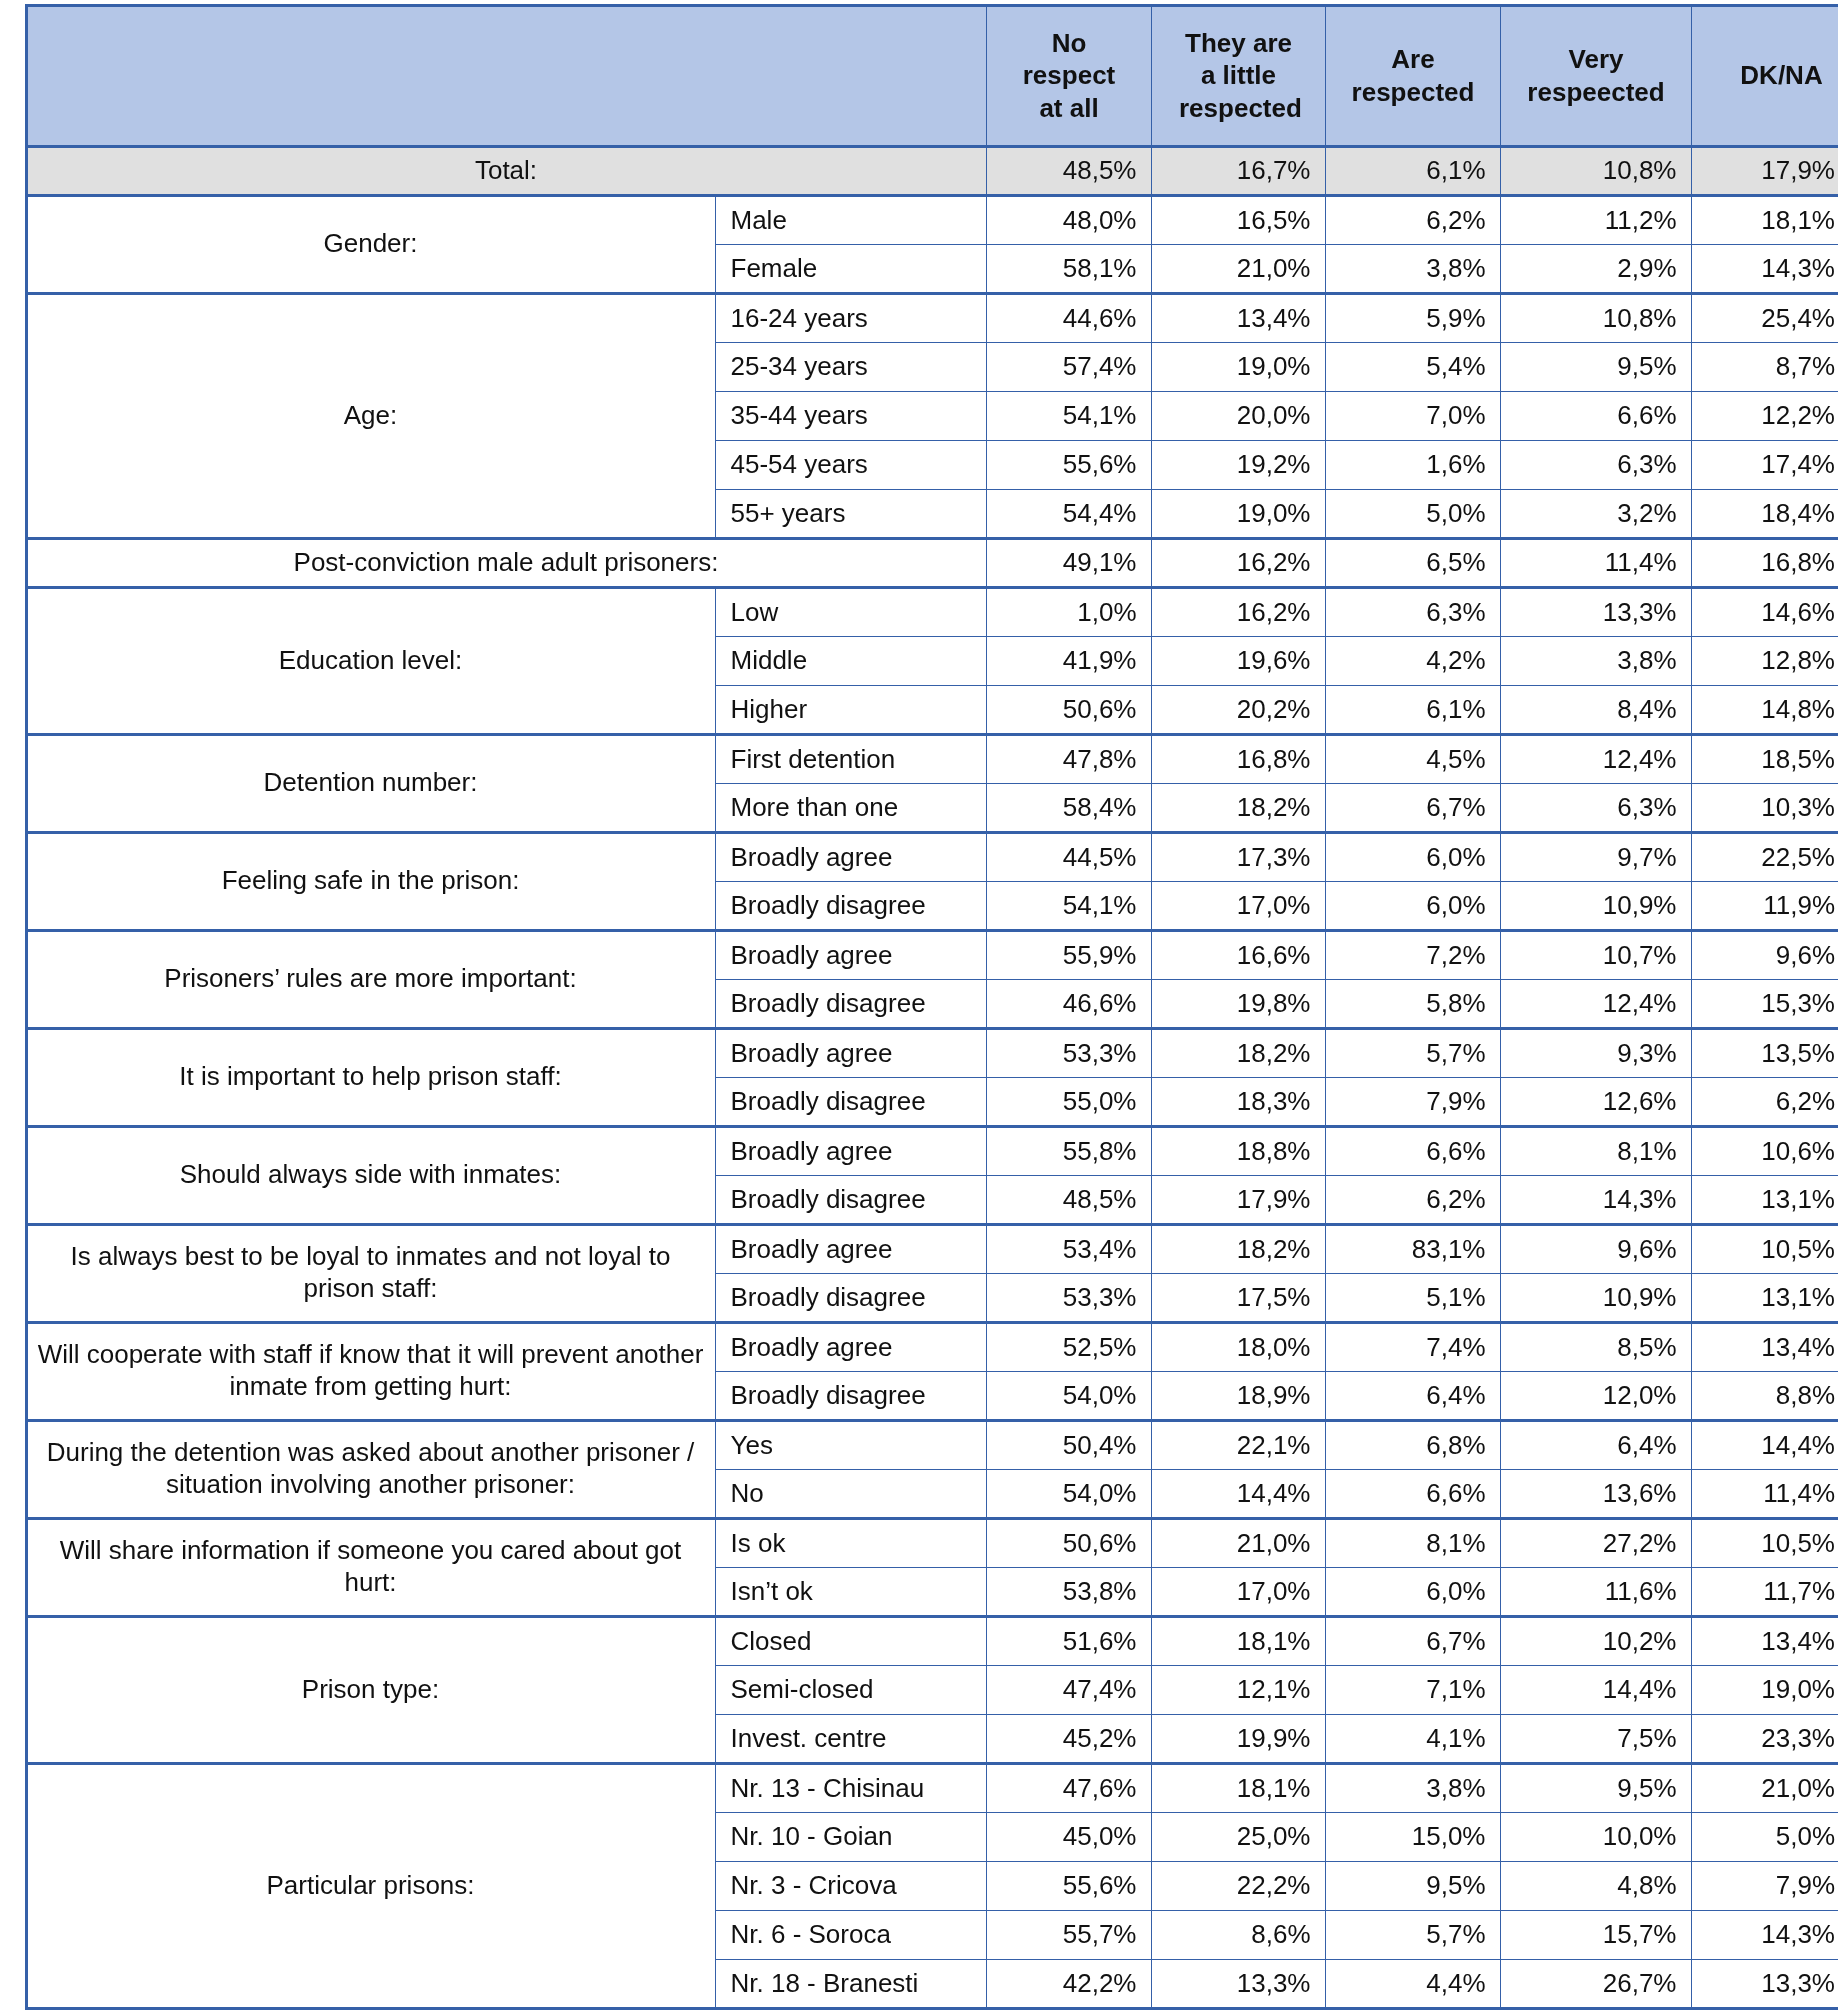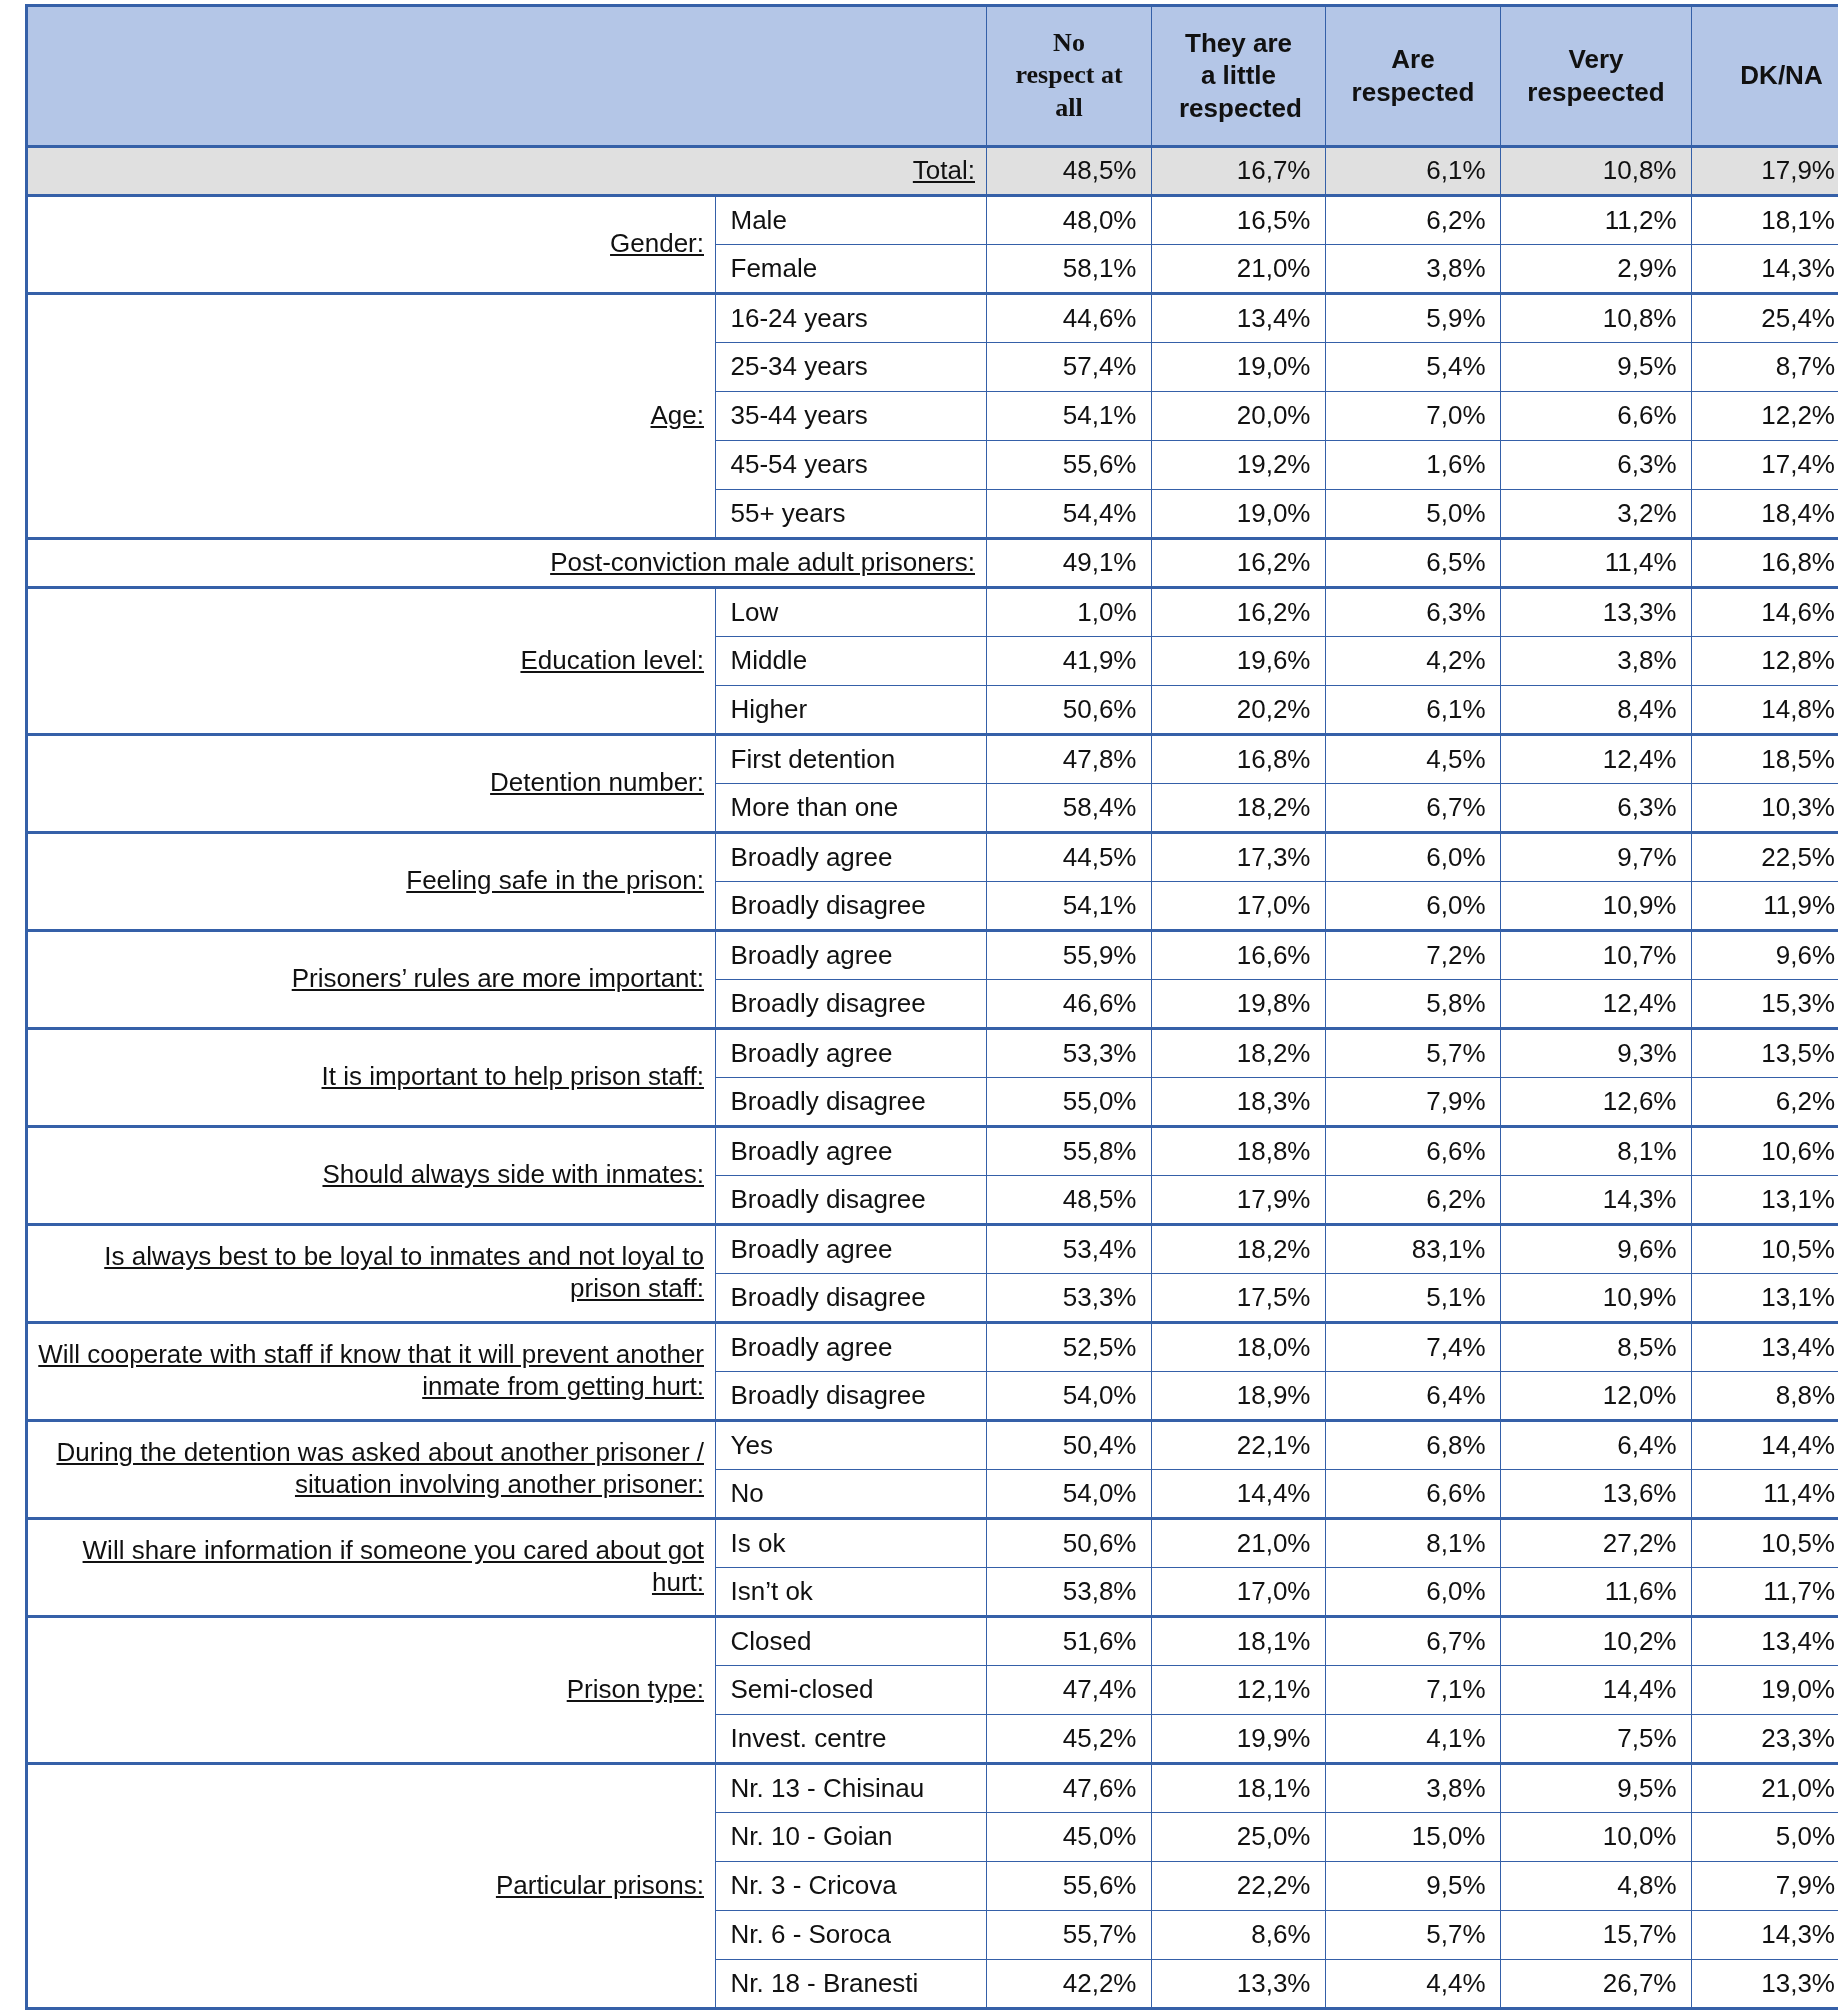--- a/index.html
+++ b/index.html
@@ -22,26 +22,26 @@
   col.c1{width:689px;} col.c2{width:271px;} col.c3{width:165px;}
   col.c4{width:174px;} col.c5{width:175px;} col.c6{width:191px;} col.c7{width:181px;}
   th,td{border:1.8px solid var(--line);box-sizing:border-box;}
   thead tr{height:141px;}
   th{
     background:var(--header-bg);font-weight:bold;font-size:26px;line-height:1.25;
     text-align:center;vertical-align:middle;padding:0 9px;
   }
   thead th{border-bottom:3.6px solid var(--line);}
   th.h-corner{padding:0;}
-  th.h-col0{padding:15px 27px;font-family:Liberation Serif, serif;}
+  th.h-col0{padding:15px 27px;}
   th.h-col1{padding:8px 27px;}
   th.h-col4{padding:0 3.6px;}
   tbody tr{height:49px;}
   td{font-size:26px;vertical-align:middle;padding:0;}
-  td.group-label{text-align:right;padding-left:9px;padding-right:11px;line-height:1.22;text-decoration:underline;}
+  td.group-label{text-align:center;padding-left:9px;padding-right:11px;line-height:1.22;}
   td.sub{text-align:left;padding-left:14.5px;padding-right:7.2px;white-space:nowrap;overflow:hidden;margin-top:26px;}
   td.num{text-align:right;padding-right:14.5px;white-space:nowrap;}
   td.num.last{padding-right:36px;}
   tr.group-start td{border-top:3.6px solid var(--line);}
   tr.total-row td{background:var(--total-bg);}
 </style>
 </head>
 <body>
 
 <div class="table-wrap">

